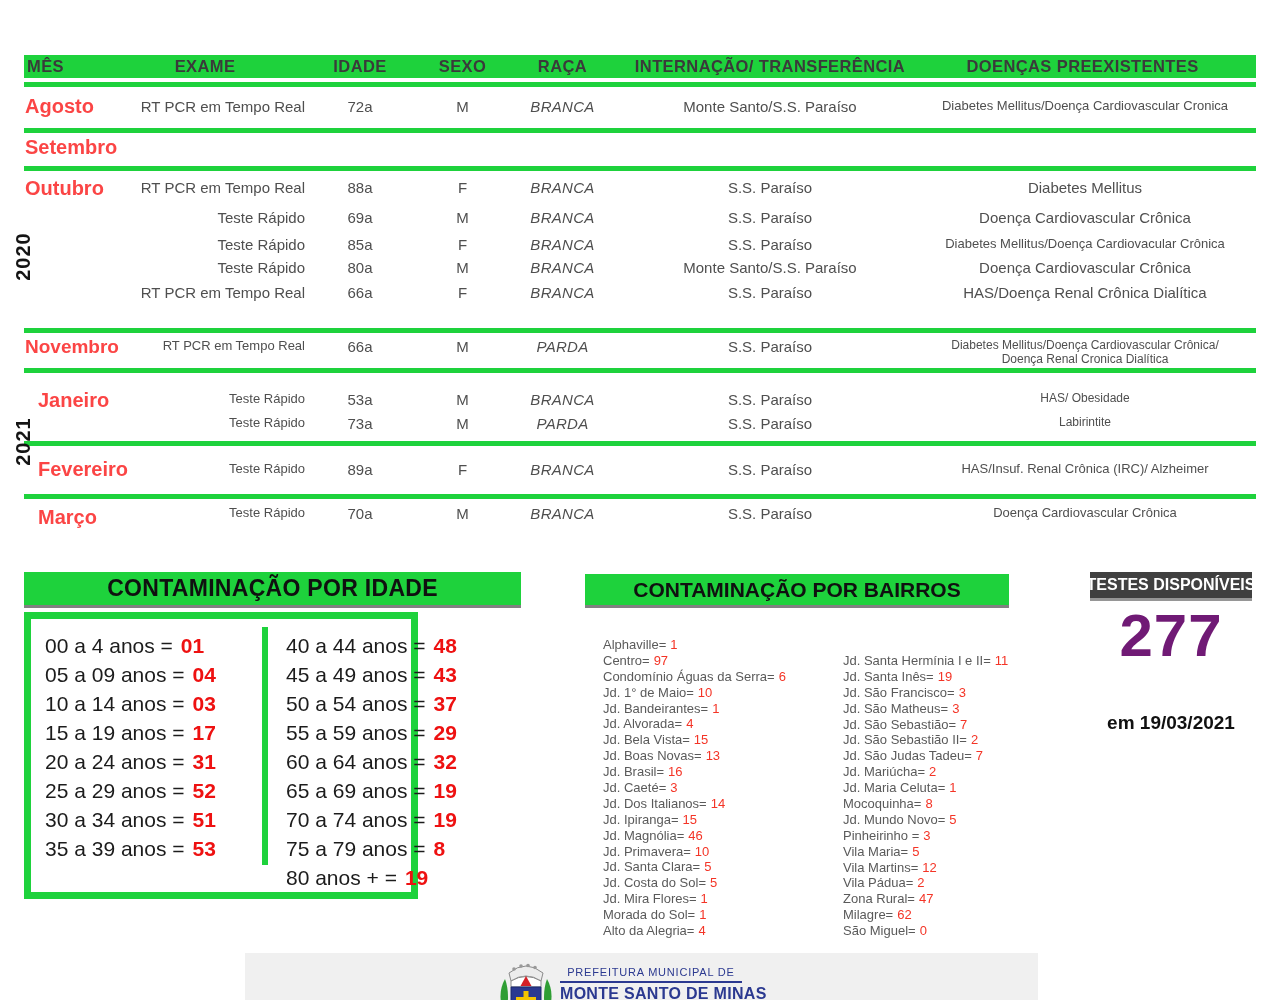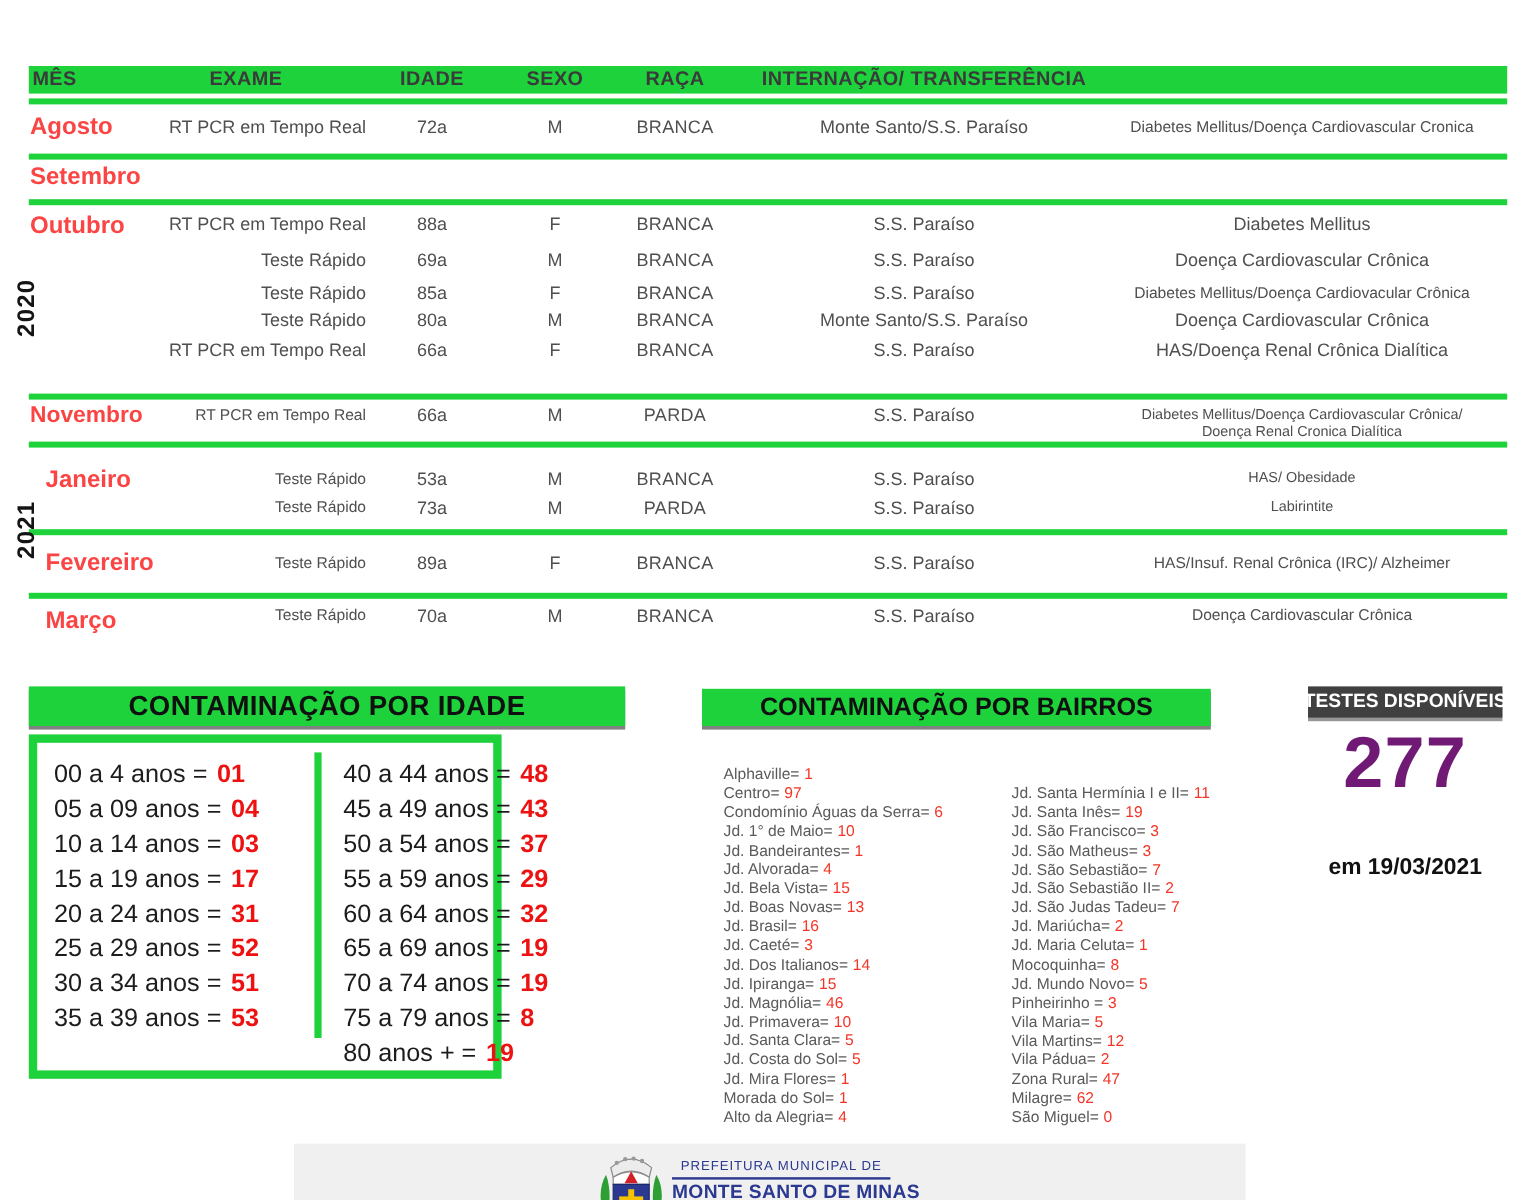--- a/index.html
+++ b/index.html
@@ -34,21 +34,21 @@
   .y2020{top:245px}
   .y2021{top:430px}
 
   .trow{position:absolute;left:0;width:1280px;height:20px;font-size:15px;color:#4f4f4f;}
   .r0{top:98px}.r1{top:179px}.r2{top:209px}.r3{top:236px}.r4{top:259px}.r5{top:284px}
   .r6{top:338px}.r7{top:391px}.r8{top:415px}.r9{top:461px}.r10{top:505px}
   .trow span{position:absolute;white-space:nowrap;}
   .c-exame{left:110px;width:195px;text-align:right;}
   .c-idade{left:315px;width:90px;text-align:center;}
   .c-sexo{left:420px;width:85px;text-align:center;}
-  .c-raca{left:505px;width:115px;text-align:center;letter-spacing:.3px;}
+  .c-raca{left:505px;width:115px;text-align:center;letter-spacing:.3px;font-style:italic;}
   .c-int{left:620px;width:300px;text-align:center;}
   .c-doe{left:905px;width:360px;text-align:center;white-space:pre-line !important;line-height:1.18;}
   .fs15{font-size:15px}.fs13{font-size:13px}.fs12{font-size:12px}
 
   
   .age-header{position:absolute;left:24px;top:572px;width:497px;height:33px;background:#1ed23c;
     box-shadow:0 3px 0 rgba(45,45,45,.6);display:flex;align-items:center;justify-content:center;
     font-weight:bold;font-size:23px;color:#101010;letter-spacing:.3px;}
   .age-box{position:absolute;left:24px;top:612px;width:394px;height:287px;border:7px solid #1ed23c;background:#fff;}
   .age-divider{position:absolute;left:231px;top:8px;width:6px;height:238px;background:#1ed23c;}
@@ -89,20 +89,21 @@
 
 <div class="canvas">
 
   <div class="header-bar"></div>
   <div class="hcell h-mes">MÊS</div>
   <div class="hcell h-exame">EXAME</div>
   <div class="hcell h-idade">IDADE</div>
   <div class="hcell h-sexo">SEXO</div>
   <div class="hcell h-raca">RAÇA</div>
   <div class="hcell h-int">INTERNAÇÃO/ TRANSFERÊNCIA</div>
+  <div class="hcell h-doe">DOENÇAS PREEXISTENTES</div>
 
   <div class="hline l0"></div>
   <div class="hline l1"></div>
   <div class="hline l2"></div>
   <div class="hline l3"></div>
   <div class="hline l4"></div>
   <div class="hline l5"></div>
   <div class="hline l6"></div>
 
   <div class="year y2020">2020</div>

